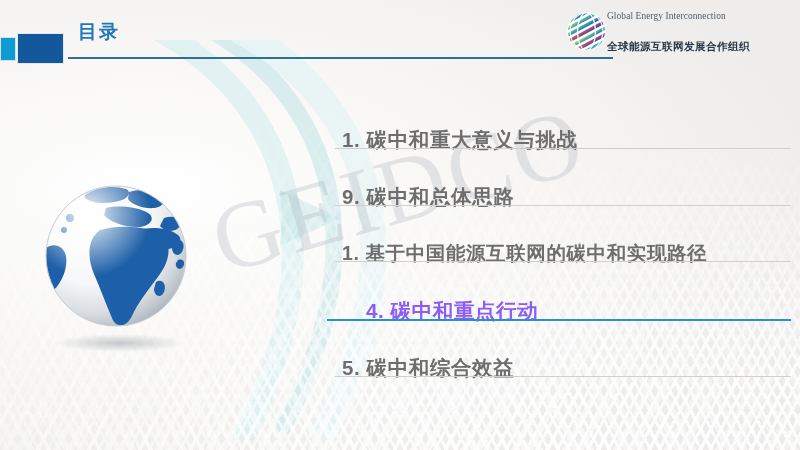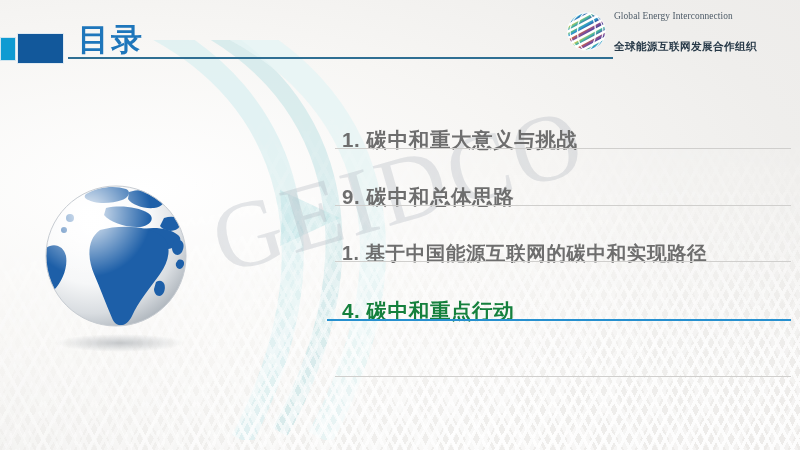--- a/index.html
+++ b/index.html
@@ -75,34 +75,34 @@
   .hdr-sq-b {
     position: absolute;
     left: 17px; top: 33px;
     width: 45px; height: 29px;
     background: #12589b;
     border: 1px solid #dfeaf2;
   }
   .slide-title {
     position: absolute;
     left: 78px; top: 19px;
-    font-size: 31px;
+    font-size: 19px;
     font-weight: bold;
     color: #1e76bb;
     letter-spacing: 2px;
   }
   .hdr-rule {
     position: absolute;
     left: 68px; top: 57px;
     width: 545px; height: 2px;
     background: #2f6f93;
   }
 
   
-  .logo { position: absolute; left: 566px; top: 11px; display: flex; align-items: flex-start; gap: 7px; }
+  .logo { position: absolute; left: 566px; top: 11px; display: flex; align-items: flex-start; }
   .logo-mark { width: 41px; height: 41px; flex: 0 0 auto; }
   .logo-text { line-height: 1.18; }
   .logo-en {
     font-family: "Liberation Serif", serif;
     font-size: 9.4px;
     color: #4c5a66;
     letter-spacing: .1px;
     white-space: nowrap;
   }
   .logo-cn {
@@ -129,21 +129,21 @@
     color: #6e6e6e;
     white-space: nowrap;
     letter-spacing: .6px;
   }
   .toc-rule {
     position: absolute;
     left: 0; right: -1px; bottom: 5px;
     height: 1px;
     background: #d0cfcd;
   }
-  .toc-item.active .toc-label { color: #15803d; }
+  .toc-item.active .toc-label { color: #8b5cf6; margin-left: 24px; }
   .toc-item.active .toc-rule { height: 2px; background: #2790cf; left: -8px; bottom: 4px; }
   .toc-item:nth-child(3) .toc-label { font-size: 19.5px; }
   .toc-item:nth-child(3) { height: 56px; }
 </style>
 </head>
 <body>
 
 <div id="slide">
 
   <div class="bg-base"></div>
@@ -286,17 +286,18 @@
     </div>
     <div class="toc-item">
       <div class="toc-label">1. 基于中国能源互联网的碳中和实现路径</div>
       <div class="toc-rule"></div>
     </div>
     <div class="toc-item active">
       <div class="toc-label">4. 碳中和重点行动</div>
       <div class="toc-rule"></div>
     </div>
     <div class="toc-item">
+      <div class="toc-label">5. 碳中和综合效益</div>
       <div class="toc-rule"></div>
     </div>
   </div>
 
 </div>
 
 </body></html>

